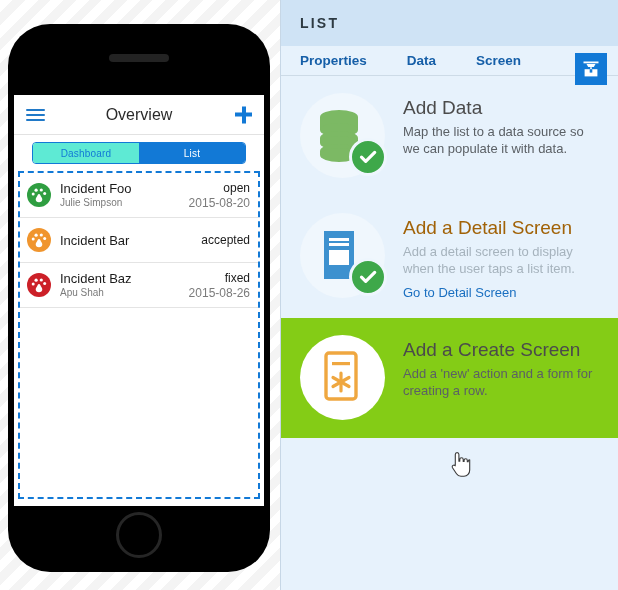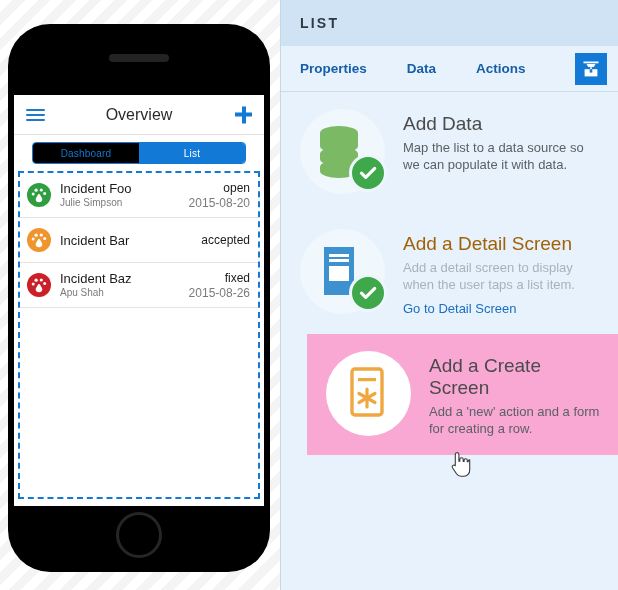--- a/index.html
+++ b/index.html
@@ -90,21 +90,21 @@
   }
   .segmented {
     display: flex;
     border: 1px solid #1279d6;
     border-radius: 4px;
     overflow: hidden;
     height: 22px;
   }
   .seg {
     flex: 1; display: flex; align-items: center; justify-content: center;
-    font-size: 10px; color: #1279d6; background: #000000;
+    font-size: 10px; color: #1279d6; background: #5eead4;
     letter-spacing: .2px;
   }
   .seg.active { background: #1279d6; color: #ffffff; }
 
   
   .list-region {
     position: absolute;
     left: 4px; right: 4px; top: 76px; bottom: 7px;
     border: 2px dashed #1279d6;
     background: #ffffff;
@@ -142,21 +142,21 @@
     height: 46px;
     background: #cfe3f5;
     display: flex; align-items: center;
     padding-left: 19px;
   }
   .inspector-title {
     font-size: 14px; font-weight: bold; letter-spacing: 2.2px;
     color: #2d3a42;
   }
   .tabbar {
-    height: 46px;
+    height: 30px;
     background: #e7f2fc;
     border-bottom: 1px solid #cddbe7;
     display: flex; align-items: center;
     padding: 0 12px 0 19px;
     position: relative;
   }
   .tab {
     font-size: 13.5px; font-weight: bold; color: #165fa8;
     margin-right: 40px; cursor: pointer; white-space: nowrap;
   }
@@ -167,21 +167,21 @@
     display: flex; align-items: center; justify-content: center;
     cursor: pointer;
   }
 
   
   .card {
     display: flex; align-items: flex-start;
     padding: 17px 18px 17px 19px;
     min-height: 120px;
   }
-  .card.highlight { background: #f9a8d4; margin-left: 26px; }
+  .card.highlight { background: #84cc16; }
   .card-iconwrap {
     position: relative;
     width: 85px; height: 85px; border-radius: 50%;
     background: #f0f7fd;
     flex: 0 0 auto; margin-right: 18px;
     display: flex; align-items: center; justify-content: center;
   }
   .card.highlight .card-iconwrap { background: #ffffff; }
   .check-badge {
     position: absolute; right: -2px; bottom: 2px;
@@ -316,21 +316,21 @@
 
   <div class="inspector">
 
     <div class="inspector-header">
       <div class="inspector-title">LIST</div>
     </div>
 
     <div class="tabbar">
       <div class="tab">Properties</div>
       <div class="tab">Data</div>
-      <div class="tab">Actions</div>
+      <div class="tab">Screen</div>
 
       <div class="wizard-btn">
         <svg width="20" height="20" viewBox="0 0 20 20">
           <rect x="2.5" y="2.5" width="15" height="1.8" fill="#ffffff"></rect>
           <path d="M5.5 4.9h9l-1.7 3.1h-5.6z" fill="#ffffff"></path>
           <rect x="9.2" y="8.2" width="1.6" height="2.6" fill="#ffffff"></rect>
           <rect x="3.6" y="10.2" width="12.8" height="7.2" fill="#ffffff"></rect>
           <rect x="8.7" y="10.2" width="2.6" height="3.4" fill="#1279d6"></rect>
         </svg>
       </div>

